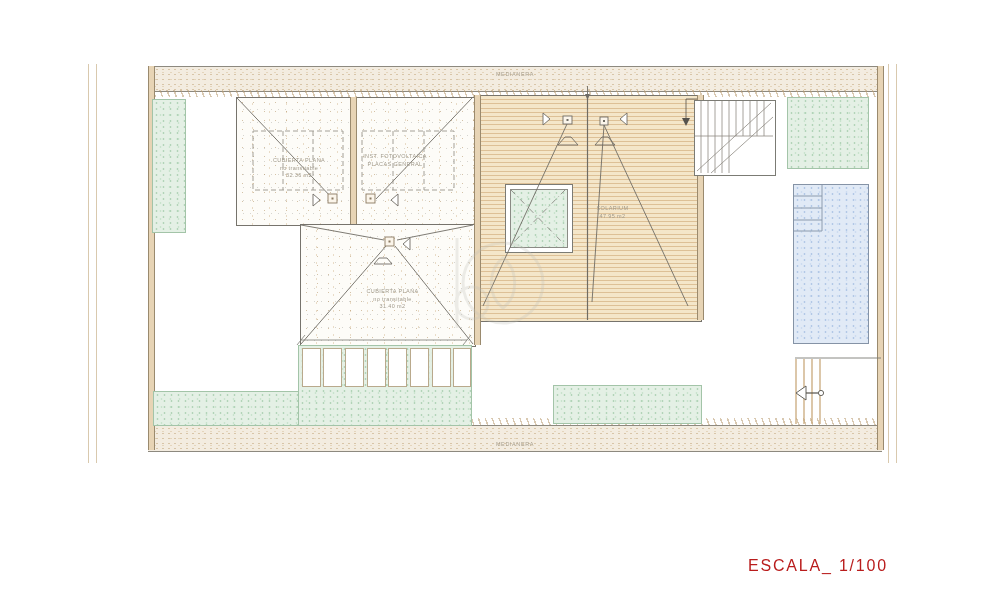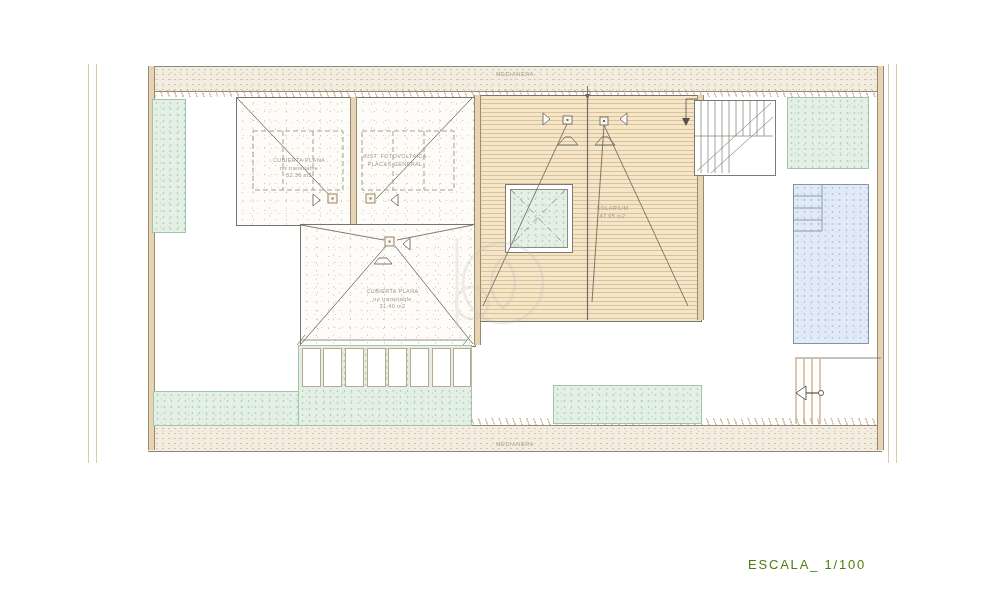--- a/index.html
+++ b/index.html
@@ -33,21 +33,21 @@
     border-top:1px solid #8d897f;border-bottom:1px solid #8d897f;}
   .tickband{background:repeating-linear-gradient(70deg,rgba(185,155,112,.55) 0 1.4px,transparent 1.4px 6.5px);}
   .wallv{background:#e7d4b5;border-left:1px solid #9a8a6e;border-right:1px solid #9a8a6e;}
   .sheetline{background:#d9c9ae;width:1px;}
   .region{border:1px solid #76736c;}
   .greenedge{border:1px solid #a3c4a8;}
   
   .lbl{position:absolute;color:#a19a8b;font-size:5.5px;line-height:7.5px;text-align:center;
        letter-spacing:.4px;white-space:nowrap;z-index:7;}
   .medlbl{position:absolute;color:#a89f8d;font-size:5.5px;letter-spacing:.6px;text-align:center;z-index:7;}
-  .scale-lbl{position:absolute;color:#4d7c0f;font-size:13px;letter-spacing:1.8px;z-index:7;}
+  .scale-lbl{position:absolute;color:#b91c1c;font-size:16px;letter-spacing:1.8px;z-index:7;}
   svg.overlay{position:absolute;left:0;top:0;z-index:6;pointer-events:none;}
 </style>
 </head>
 <body>
 
 <div class="stage">
 
   <div class="abs sheetline" style="left:88px;top:64px;height:399px;"></div>
   <div class="abs sheetline" style="left:96px;top:64px;height:399px;"></div>
   <div class="abs sheetline" style="left:888px;top:64px;height:399px;"></div>

